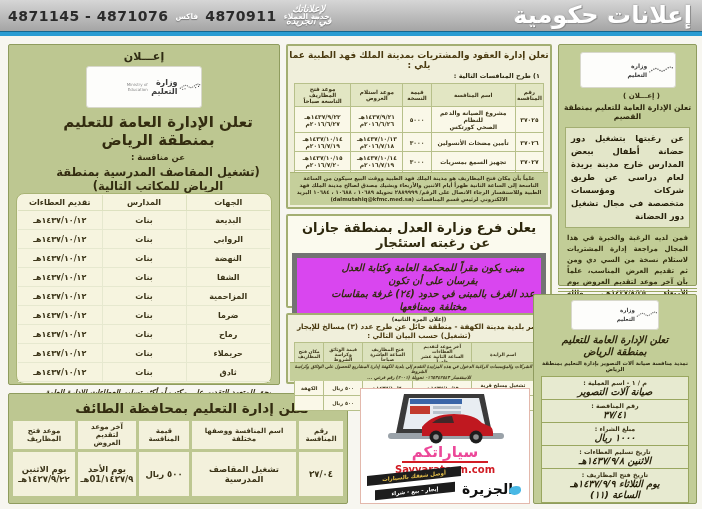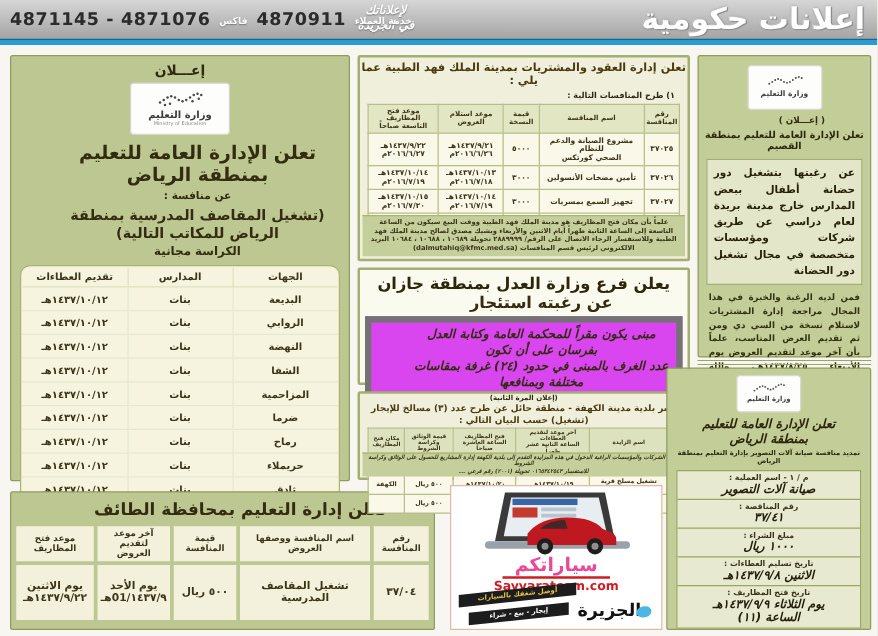--- a/index.html
+++ b/index.html
@@ -20,21 +20,21 @@
   .phone-num{font-size:14px;font-weight:bold;color:#2b2b2b;letter-spacing:.5px;}
   .phone-label{font-size:7.5px;font-weight:bold;color:#fff;text-shadow:0 1px 1px #777;}
   
   .box{position:absolute;border:1px solid #8f9c5e;background:#bdc791;border-radius:2px;
        box-sizing:border-box;}
   .box.cream{background:#f0efdb;border:2px solid #a3ae72;}
   .center{text-align:center;}
   .t-dark{color:#332c10;padding-left:28px;}
   
   .logo-card{background:#fdfdfb;border:1px solid #d8d8cc;border-radius:3px;margin:0 auto;
-             display:flex;flex-direction:column;align-items:center;justify-content:center;}
+             display:flex;flex-direction:row;align-items:center;justify-content:center;padding-left:36px;}
   .logo-ar{font-size:8px;font-weight:bold;color:#3c3c3c;line-height:9px;}
   .logo-en{font-size:4px;color:#8a8a8a;line-height:5px;}
   
   table{border-collapse:collapse;table-layout:fixed;}
   th,td{white-space:pre-line;overflow:hidden;font-family:"DejaVu Sans",sans-serif;}
   
   .table-a{width:252px;margin:0 auto;background:#f6f4df;border-radius:6px;}
   .table-a th{font-size:8px;font-weight:bold;padding:3px 2px;border:1px solid #dde1c0;
               border-top:none;color:#3b3418;}
   .table-a td{font-size:8px;font-weight:bold;text-align:center;height:16px;
@@ -120,21 +120,20 @@
             <circle cx="30" cy="8" r="1"></circle>
             <circle cx="35" cy="6" r="1"></circle>
         </g>
       </svg>
       <div class="logo-ar">وزارة التعليم</div>
       <div class="logo-en">Ministry of Education</div>
     </div>
     <div class="center t-dark" style="font-size:15px;font-weight:bold;margin-top:5px;">تعلن الإدارة العامة للتعليم بمنطقة الرياض</div>
     <div class="center t-dark" style="font-size:8.5px;font-weight:bold;margin-top:3px;">عن منافسة :</div>
     <div class="center t-dark" style="font-size:11.5px;font-weight:bold;margin-top:3px;">(تشغيل المقاصف المدرسية بمنطقة الرياض للمكاتب التالية)</div>
-    <div class="center t-dark" style="font-size:9.5px;font-weight:bold;margin-top:3px;margin-bottom:5px;">الكراسة مجانية</div>
     <div class="panel-a">
       <table class="table-a">
         <thead>
             <tr>
               <th>الجهات</th>
               <th>المدارس</th>
               <th>تقديم العطاءات</th>
             </tr>
           </thead>
         <tbody>
@@ -196,21 +195,21 @@
       <colgroup>
           <col style="width:44px">
           <col style="width:104px">
           <col style="width:50px">
           <col style="width:58px">
           <col style="width:62px">
         </colgroup>
       <thead>
           <tr>
             <th>رقم المنافسة</th>
-            <th>اسم المنافسة ووصفها العروض</th>
+            <th>اسم المنافسة ووصفها مختلفة</th>
             <th>قيمة المنافسة</th>
             <th>آخر موعد لتقديم
 العروض</th>
             <th>موعد فتح المظاريف</th>
           </tr>
         </thead>
       <tbody>
           <tr>
             <td>٣٧/٠٤</td>
             <td>تشغيل المقاصف المدرسية</td>

